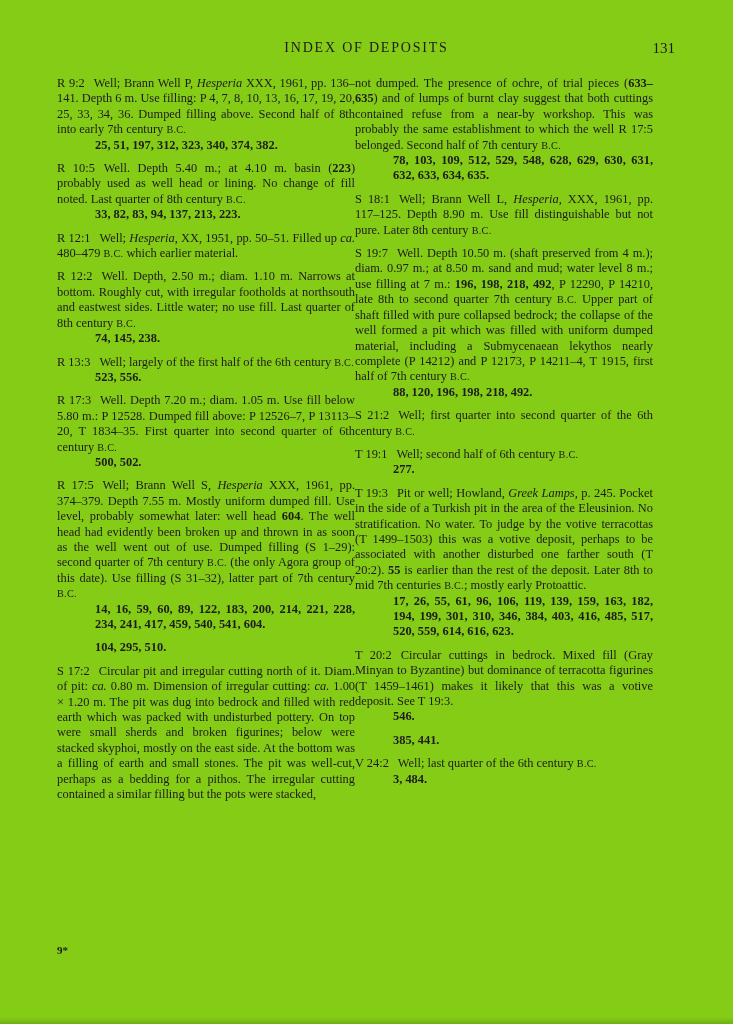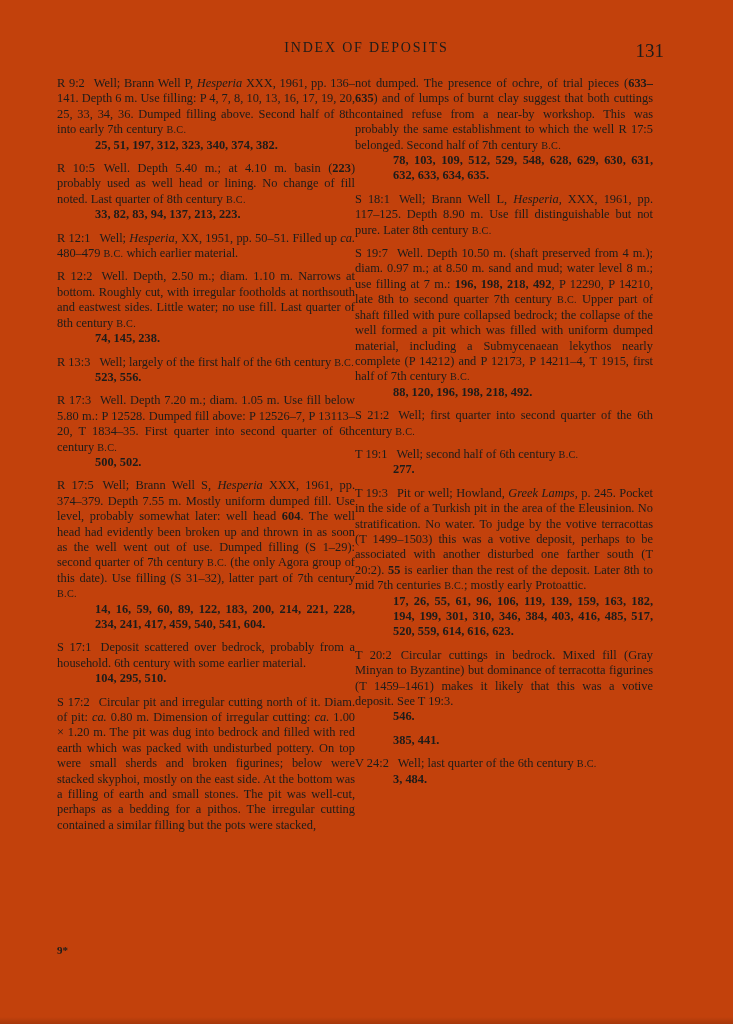--- a/index.html
+++ b/index.html
@@ -1,32 +1,32 @@
 <!DOCTYPE html>
 <html lang="en"><head>
 <meta charset="utf-8">
 <style>
   html,body{margin:0;padding:0;background:#ffffff;}
   .page{
     position:relative;
     width:733px;height:1024px;
-    background:#c2410c;
+    background:#84cc16;
     box-sizing:border-box;
     padding:40px 57px 0 57px;
     font-family:"Liberation Serif","DejaVu Serif",serif;
     color:#1d1c1a;
     overflow:hidden;
   }
   .page-header{position:relative;height:20px;margin-bottom:16px;}
   .running-title{
     position:absolute;left:0;right:0;top:0;
     margin:0;text-align:center;
     font-size:14px;font-weight:400;letter-spacing:1.8px;
   }
-  .page-number{position:absolute;right:12px;top:0;font-size:19px;}
+  .page-number{position:absolute;right:1px;top:0;font-size:15px;}
   .columns{display:flex;}
   .column{
     width:298px;
     font-size:12.4px;line-height:15.4px;
     text-align:justify;
     hyphens:auto;
   }
   .entry{margin-bottom:8px;}
   .entry p{margin:0;}
   .entry-id{margin-right:9px;white-space:pre;}
@@ -71,21 +71,20 @@
         </div>
         <div class="entry">
           <p><span class="entry-id">R 17:3</span><span class="">Well. Depth 7.20 m.; diam. 1.05 m. Use fill below 5.80 m.: P 12528. Dumped fill above: P 12526–7, P 13113–20, T 1834–35. First quarter into second quarter of 6th century </span><span class="sc ">B.C.</span></p>
           <p class="entry-refs">500, 502.</p>
         </div>
         <div class="entry">
           <p><span class="entry-id">R 17:5</span><span class="">Well; Brann Well S, </span><span class="it ">Hesperia</span><span class=""> XXX, 1961, pp. 374–379. Depth 7.55 m. Mostly uniform dumped fill. Use level, probably somewhat later: well head </span><span class="bd ">604</span><span class="">. The well head had evidently been broken up and thrown in as soon as the well went out of use. Dumped filling (S 1–29): second quarter of 7th century </span><span class="sc ">B.C.</span><span class=""> (the only Agora group of this date). Use filling (S 31–32), latter part of 7th century </span><span class="sc ">B.C.</span></p>
           <p class="entry-refs">14, 16, 59, 60, 89, 122, 183, 200, 214, 221, 228, 234, 241, 417, 459, 540, 541, 604.</p>
         </div>
         <div class="entry">
-          <p><span class="entry-id">S 17:1</span><span class="">Deposit scattered over bedrock, probably from a household. 6th century with some earlier material.</span></p>
           <p class="entry-refs">104, 295, 510.</p>
         </div>
         <div class="entry">
           <p><span class="entry-id">S 17:2</span><span class="">Circular pit and irregular cutting north of it. Diam. of pit: </span><span class="it ">ca.</span><span class=""> 0.80 m. Dimension of irregular cutting: </span><span class="it ">ca.</span><span class=""> 1.00 × 1.20 m. The pit was dug into bedrock and filled with red earth which was packed with undisturbed pottery. On top were small sherds and broken figurines; below were stacked skyphoi, mostly on the east side. At the bottom was a filling of earth and small stones. The pit was well-cut, perhaps as a bedding for a pithos. The irregular cutting contained a similar filling but the pots were stacked,</span></p>
         </div>
       </div>
     <div class="column">
         <div class="entry">
           <p><span class="">not dumped. The presence of ochre, of trial pieces (</span><span class="bd ">633–635</span><span class="">) and of lumps of burnt clay suggest that both cuttings contained refuse from a near-by workshop. This was probably the same establishment to which the well R 17:5 belonged. Second half of 7th century </span><span class="sc ">B.C.</span></p>
           <p class="entry-refs">78, 103, 109, 512, 529, 548, 628, 629, 630, 631, 632, 633, 634, 635.</p>

